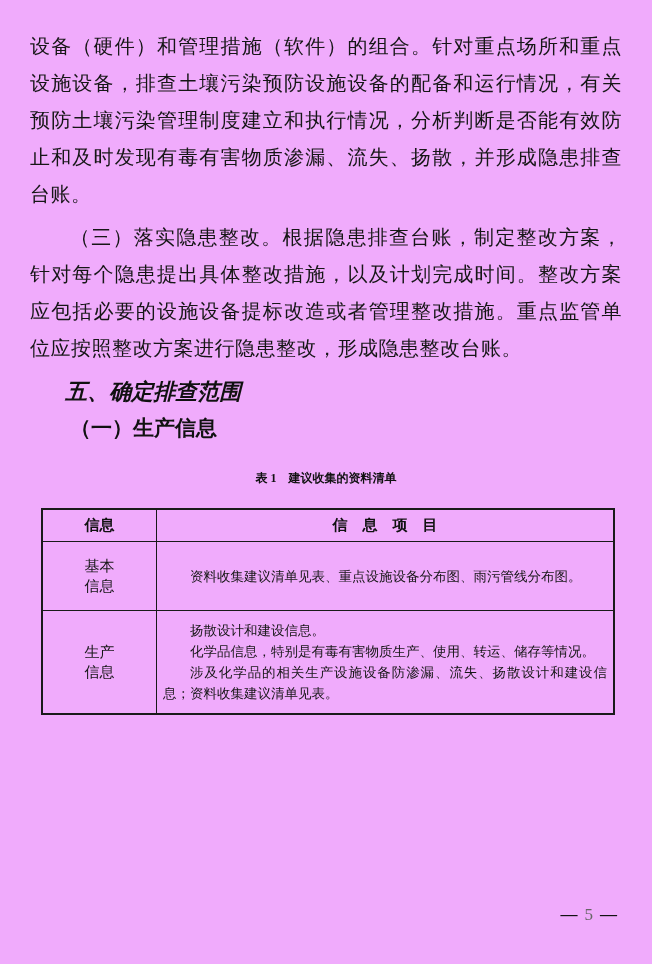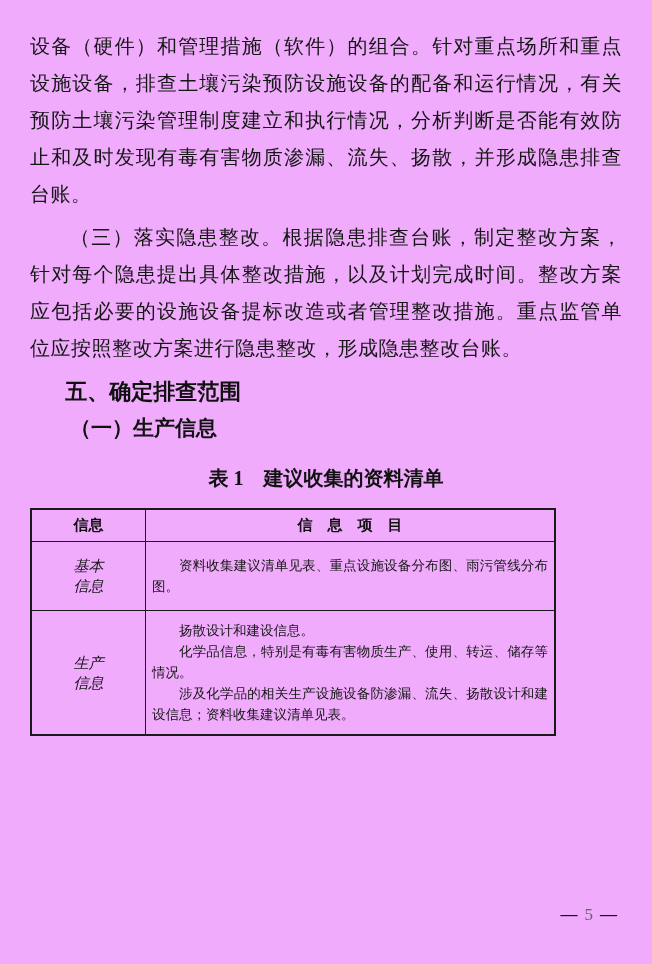--- a/index.html
+++ b/index.html
@@ -33,42 +33,44 @@
     font-weight: normal;
   }
   .heading-1 {
     font-family: "Liberation Sans", "DejaVu Sans", sans-serif;
     font-size: 22px;
     line-height: 37px;
     font-weight: bold;
     margin: 6px 0 0 0;
     text-indent: 1.6em;
     color: #111111;
+    font-style: italic;
   }
   .heading-2 {
     font-size: 21px;
     line-height: 37px;
     font-weight: bold;
     margin: 0 0 3px 0;
     text-indent: 1.9em;
     color: #111111;
   }
   .table-title {
-    font-size: 20px;
+    font-size: 12px;
     line-height: 24px;
     font-weight: bold;
     text-align: center;
     margin-top: 19px;
     margin-bottom: 18px;
     color: #111111;
   }
   table.doc-table {
     border-collapse: collapse;
-    width: 526px;
+    width: 574px;
     table-layout: fixed;
+    margin-left: 11px;
   }
   table.doc-table, table.doc-table tr, table.doc-table th, table.doc-table td {
     border: 1px solid #1a1a1a;
   }
   table.doc-table {
     border: 2px solid #1a1a1a;
   }
   th.col-info {
     width: 113px;
   }
@@ -82,21 +84,20 @@
     color: #111111;
   }
   td.cell-category {
     font-size: 15px;
     line-height: 20px;
     text-align: center;
     vertical-align: middle;
     white-space: pre-line;
     padding: 14px;
     color: #161616;
-    font-style: italic;
   }
   tr.row-basic td {
     height: 40px;
   }
   td.cell-items {
     vertical-align: middle;
     padding: 9px 6px;
   }
   td.cell-items p {
     margin: 0;

